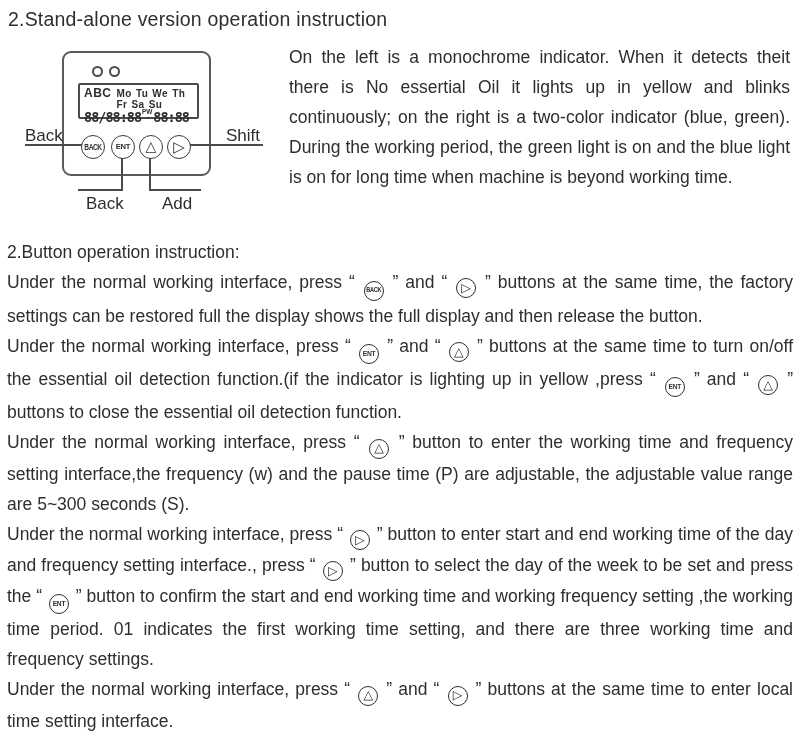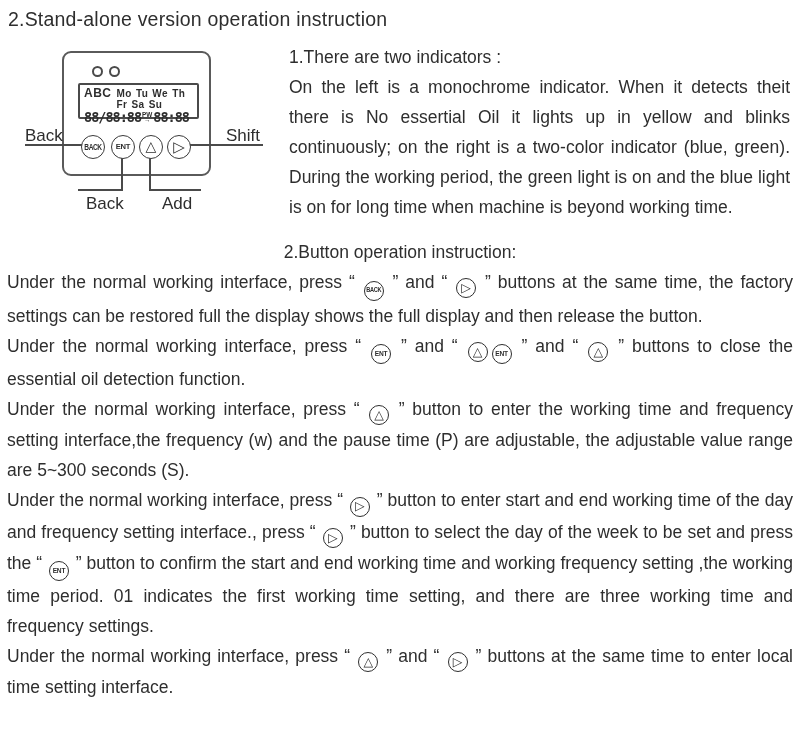--- a/index.html
+++ b/index.html
@@ -8,21 +8,21 @@
     background:#ffffff;color:#2e2e2e;
     font-family:"Liberation Sans", sans-serif;
   }
   .abs{position:absolute;}
   
   .page-title{left:8px;top:8px;font-size:19.5px;letter-spacing:0.2px;}
   .right-col{left:289px;top:42px;width:501px;font-size:17.5px;line-height:30px;}
   .right-col .body{text-align:justify;text-justify:inter-word;}
   .main-col{left:7px;top:237px;width:786px;font-size:17.5px;line-height:30px;}
   .main-col p{margin:0;text-align:justify;text-justify:inter-word;}
-  .main-col .sec-head{text-align:center;}
+  .main-col .sec-head{text-align:left;}
   
   .ic{
     display:inline-flex;align-items:center;justify-content:center;
     width:20px;height:20px;box-sizing:border-box;
     border:1.4px solid #2e2e2e;border-radius:50%;
     vertical-align:-4px;margin:0 2px;line-height:1;
   }
   .ic .lbl{font-weight:bold;}
   .ic.back-ic .lbl{font-size:5.6px;letter-spacing:-0.3px;transform:scaleY(1.25);}
   .ic.ent-ic .lbl{font-size:6.6px;letter-spacing:-0.2px;}
@@ -33,21 +33,21 @@
   .ind.i1{left:92px;top:66px;}
   .ind.i2{left:109px;top:66px;}
   .lcd{
     left:78px;top:83px;width:121px;height:36px;box-sizing:border-box;
     border:2px solid #4a4a4a;border-radius:2px;padding:1px 3px 16px 4px;
     display:flex;flex-direction:column;justify-content:space-between;
   }
   .lcd-row1{display:flex;align-items:baseline;}
   .lcd-brand{font-size:12px;font-weight:bold;letter-spacing:0.5px;}
   .lcd-days{font-size:10px;font-weight:bold;letter-spacing:0.4px;margin-left:5px;word-spacing:1px;}
-  .lcd-row2{display:flex;align-items:center;font-family:"DejaVu Sans Mono", monospace;font-weight:bold;font-size:13.5px;letter-spacing:-1px;transform:translateY(-1px);}
+  .lcd-row2{display:flex;font-family:"DejaVu Sans Mono", monospace;font-weight:bold;font-size:13.5px;letter-spacing:-1px;transform:translateY(-1px);}
   .pw{display:inline-flex;flex-direction:column;align-items:center;font-family:"Liberation Sans",sans-serif;font-size:6.4px;font-weight:bold;letter-spacing:0;line-height:5px;margin:0 1px;}
   
   .pbtn{
     width:24px;height:24px;box-sizing:border-box;top:135px;
     border:1.8px solid #3a3a3a;border-radius:50%;
     display:flex;align-items:center;justify-content:center;line-height:1;background:#fff;
   }
   .pbtn.b-back{left:81px;}
   .pbtn.b-ent{left:111px;}
   .pbtn.b-up{left:139px;}
@@ -116,41 +116,40 @@
 <div class="abs hline ln-enter-h"></div>
 <div class="abs vline ln-add-v"></div>
 <div class="abs hline ln-add-h"></div>
 
 <div class="abs dlabel lb-back">Back</div>
 <div class="abs dlabel lb-shift">Shift</div>
 <div class="abs dlabel lb-enter">Back</div>
 <div class="abs dlabel lb-add">Add</div>
 
 <div class="abs right-col">
-  <div>1.There are two indicators :</div>
   <div class="body">On the left is a monochrome indicator. When it detects theit there is No essertial Oil it lights up in yellow and blinks continuously; on the right is a two-color indicator (blue, green). During the working period, the green light is on and the blue light is on for long time when machine is beyond working time.</div>
 </div>
 
 <div class="abs main-col">
   <div class="sec-head">2.Button operation instruction:</div>
 
   <p>
     <span>Under the normal working interface, press “ </span><span class="ic back-ic">
         <span class="lbl">BACK</span>
       </span><span> ” and “ </span><span class="ic tri">
         <span class="lbl">▷</span>
       </span><span> ” buttons at the same time,  the factory settings can be restored full the display shows the full display and then release the button.</span>
   </p>
 
   <p>
     <span>Under the normal working interface, press “ </span><span class="ic ent-ic">
         <span class="lbl">ENT</span>
       </span><span> ”  and “ </span><span class="ic tri">
         <span class="lbl">△</span>
-      </span><span class="ic ent-ic">
+      </span><span> ” buttons at the same time to turn on/off  the essential oil detection function.(if the indicator is lighting up in yellow ,press “ </span><span class="ic ent-ic">
         <span class="lbl">ENT</span>
       </span><span> ” and “ </span><span class="ic tri">
         <span class="lbl">△</span>
       </span><span> ” buttons to close the essential oil detection function.</span>
   </p>
 
   <p>
     <span>Under the normal working interface, press “ </span><span class="ic tri">
         <span class="lbl">△</span>
       </span><span> ” button to enter the working time and frequency setting interface,the frequency (w) and the pause time (P) are adjustable, the adjustable value range are 5~300 seconds (S).</span>

